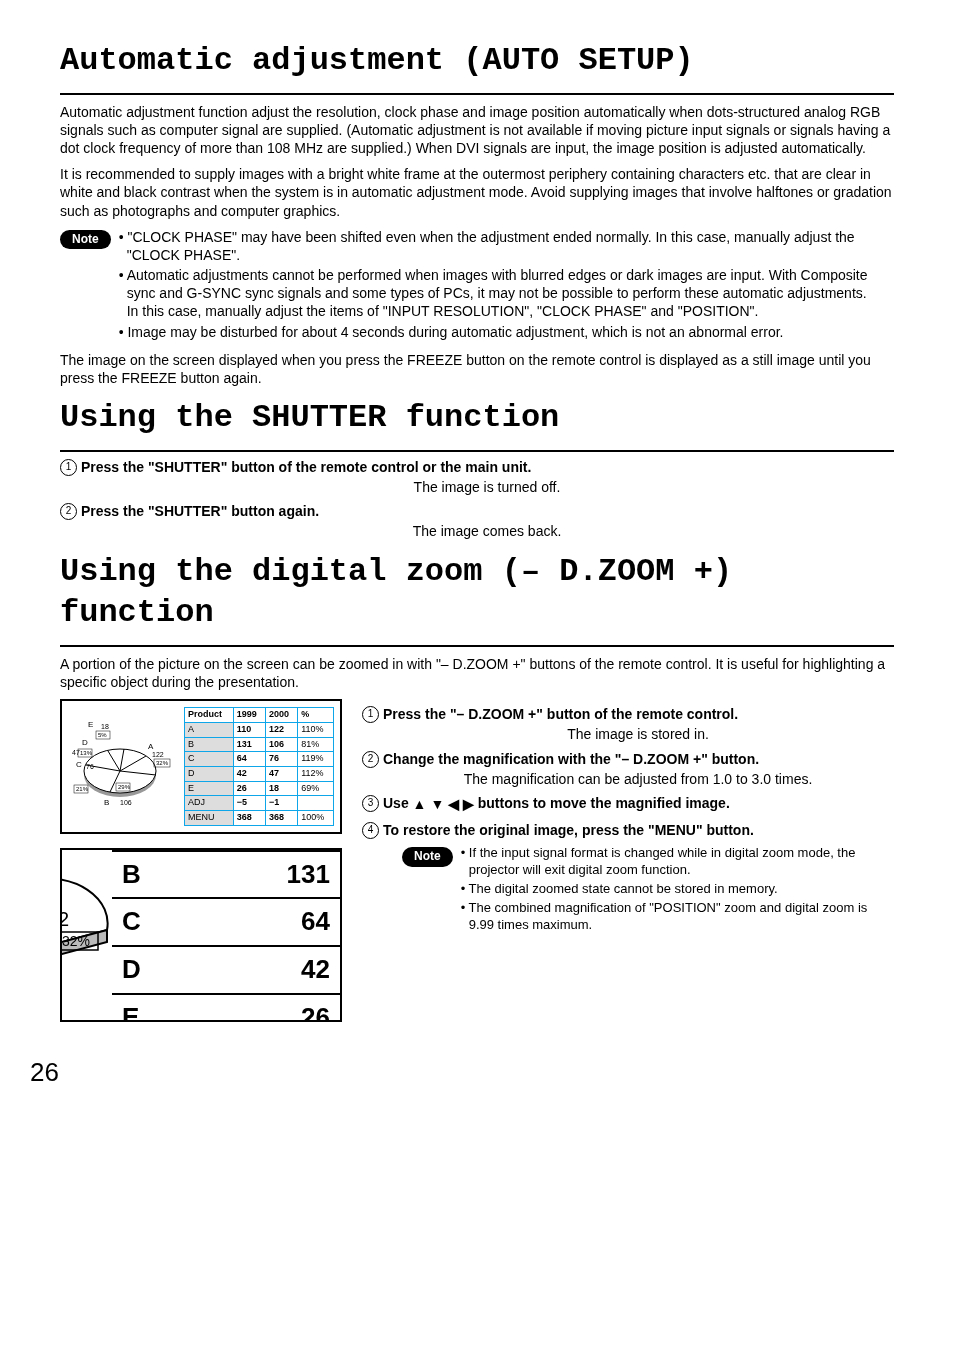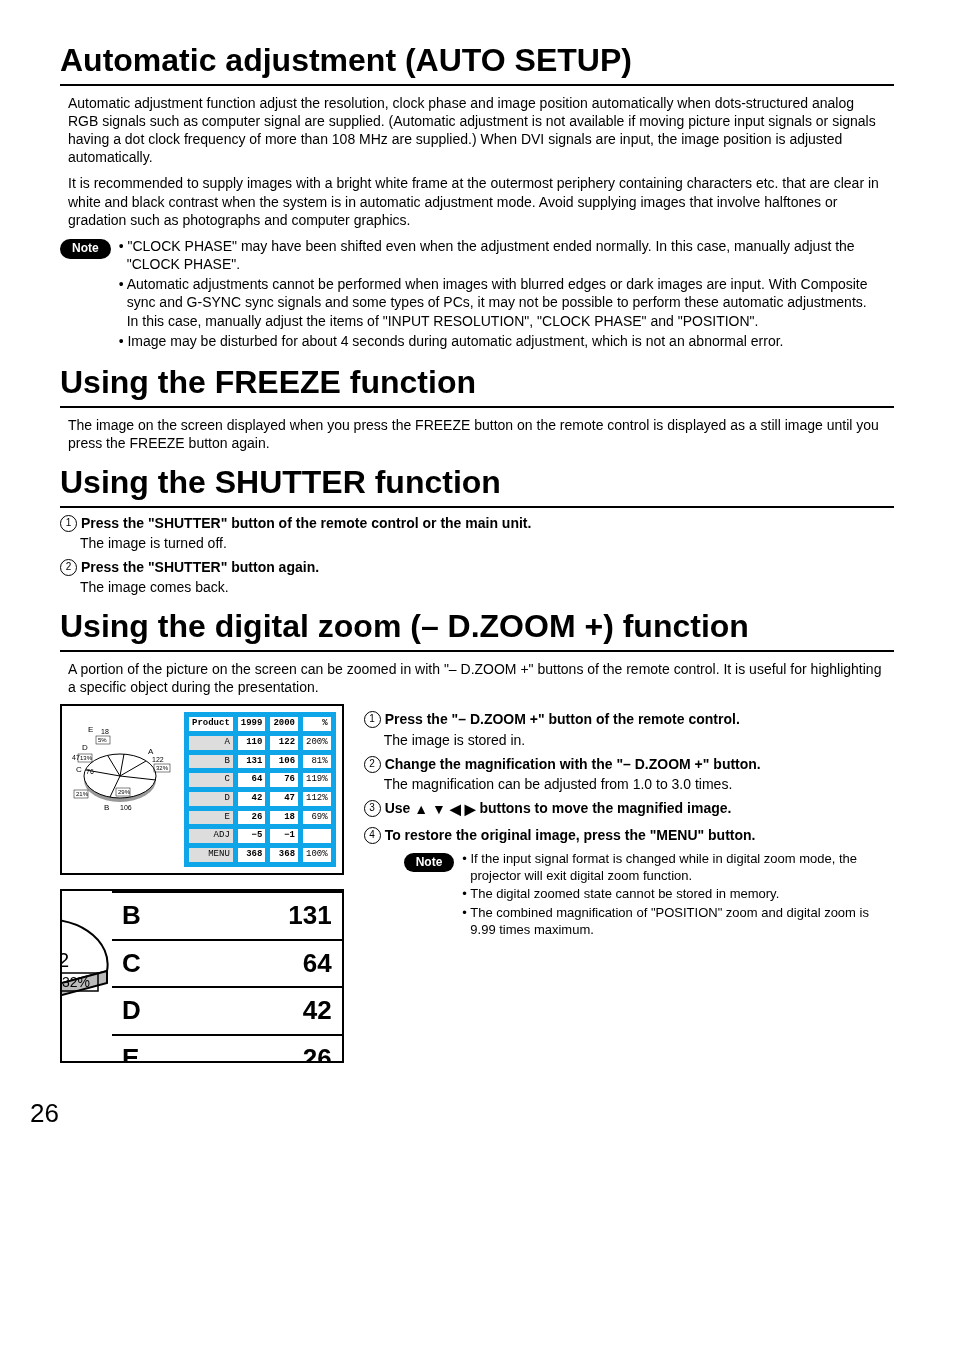--- a/index.html
+++ b/index.html
@@ -12,25 +12,26 @@
     font-size: 14px;
     line-height: 1.3;
   }
   .page {
     padding: 30px 60px 20px 60px;
   }
   h1 {
     font-size: 32px;
     font-weight: bold;
     margin: 10px 0 4px 0;
-    padding-bottom: 2px;
+    padding-bottom: 11px;
     border-bottom: 2px solid #000;
+    font-family: Liberation Mono, monospace;
   }
   p {
-    margin: 8px 8px;
+    margin: 8px 0;
   }
   .note-row {
     display: flex;
     align-items: flex-start;
     margin-top: 8px;
     gap: 8px;
   }
   .note-pill {
     background: #000;
     color: #fff;
@@ -67,20 +68,21 @@
     font-family: Arial, sans-serif;
     flex: 0 0 auto;
     margin-top: 1px;
   }
   .step-title {
     font-weight: bold;
   }
   .step-desc {
     padding-left: 20px;
     margin: 2px 0 6px 0;
+    text-align: center;
   }
   .two-col {
     display: flex;
     gap: 20px;
     align-items: flex-start;
   }
   .left-figs {
     flex: 0 0 280px;
   }
   .right-steps {
@@ -102,24 +104,23 @@
     height: 110px;
     position: relative;
     font-size: 9px;
   }
   .data-table {
     border-collapse: collapse;
     font-size: 9px;
     width: 150px;
   }
   .data-table th, .data-table td {
-    border: 5px solid #0ea5e9;
+    border: 1px solid #0ea5e9;
     padding: 1px 3px;
-    text-align: right;
-    font-family: Liberation Mono, monospace;
+    text-align: left;
   }
   .data-table th { font-weight: bold; background: #fff;}
   .data-table .shade { background: #ddd; }
   .fig2 {
     height: 170px;
     padding: 0;
     overflow: hidden;
   }
   .fig2-table {
     width: 100%;
@@ -174,21 +175,20 @@
   <div class="note-row">
     <div class="note-pill">Note</div>
     <div class="note-list">
       <div class="note-item">• "CLOCK PHASE" may have been shifted even when the adjustment ended normally. In this case, manually adjust the "CLOCK PHASE".</div>
       <div class="note-item" style="white-space: pre-line;">• Automatic adjustments cannot be performed when images with blurred edges or dark images are input. With Composite sync and G-SYNC sync signals and some types of PCs, it may not be possible to perform these automatic adjustments.
 In this case, manually adjust the items of "INPUT RESOLUTION", "CLOCK PHASE" and "POSITION".</div>
       <div class="note-item">• Image may be disturbed for about 4 seconds during automatic adjustment, which is not an abnormal error.</div>
     </div>
   </div>
 
-  <h1>Using the FREEZE function</h1>
   <p>The image on the screen displayed when you press the FREEZE button on the remote control is displayed as a still image until you press the FREEZE button again.</p>
 
   <h1>Using the SHUTTER function</h1>
 
   <div class="step-line">
     <span class="circ">1</span>
     <span class="step-title">Press the "SHUTTER" button of the remote control or the main unit.</span>
   </div>
   <div class="step-desc">The image is turned off.</div>
 
@@ -245,21 +245,21 @@
                 <tr>
               <th>Product</th>
               <th>1999</th>
               <th>2000</th>
               <th>%</th>
             </tr>
             <tr>
                   <td class="shade">A</td>
                   <td style="font-weight:bold">110</td>
                   <td style="font-weight:bold">122</td>
-                  <td>200%</td>
+                  <td>110%</td>
                 </tr>
             <tr>
                   <td class="shade">B</td>
                   <td style="font-weight:bold">131</td>
                   <td style="font-weight:bold">106</td>
                   <td>81%</td>
                 </tr>
             <tr>
                   <td class="shade">C</td>
                   <td style="font-weight:bold">64</td>

